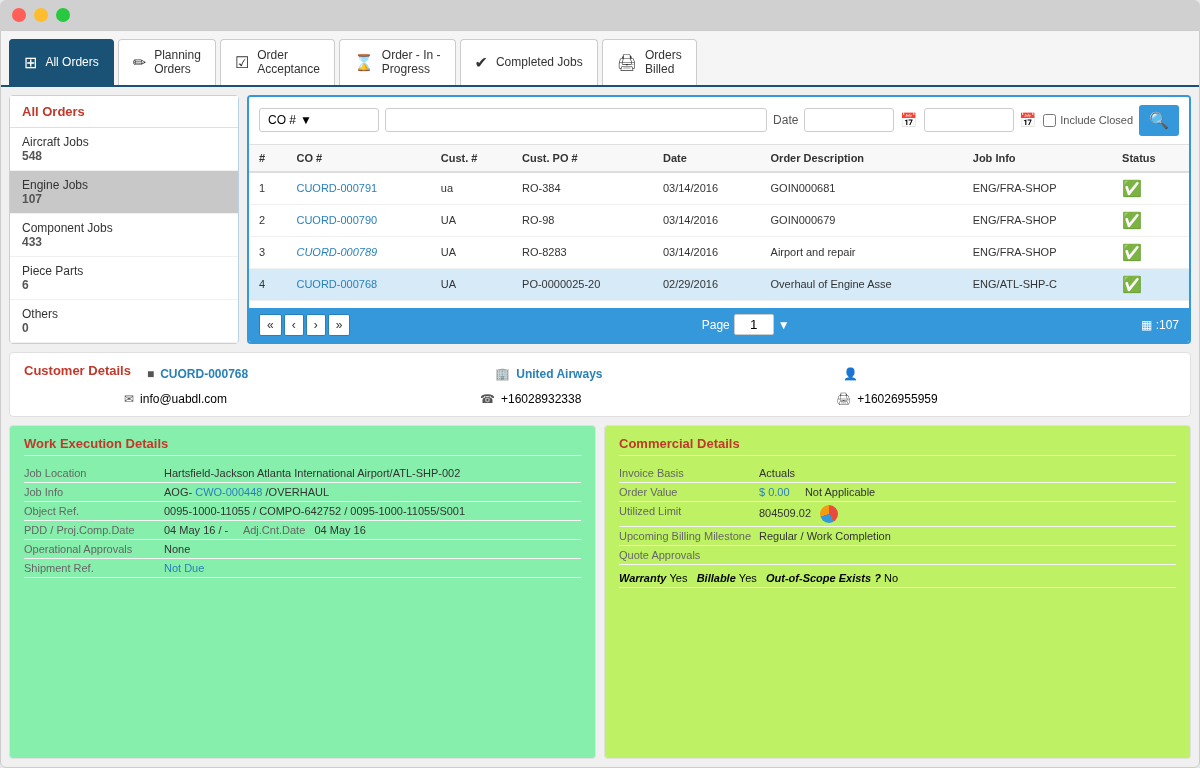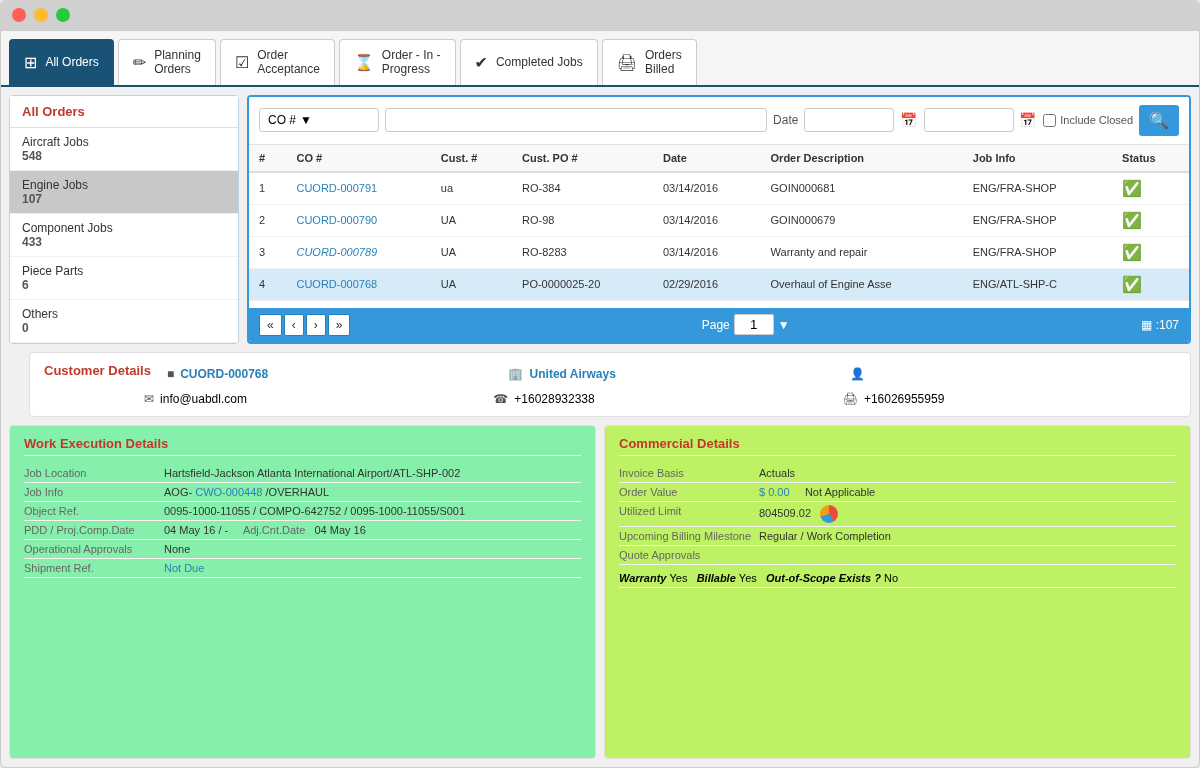--- a/index.html
+++ b/index.html
@@ -59,21 +59,21 @@
     
     .pagination { background: #3498db; display: flex; align-items: center; justify-content: space-between; padding: 6px 10px; }
     .pag-btns { display: flex; gap: 2px; }
     .pag-btn { background: #fff; border: 1px solid #2980b9; padding: 3px 7px; cursor: pointer; font-size: 12px; border-radius: 2px; color: #333; }
     .pag-btn:disabled { opacity: 0.5; }
     .pag-label { color: #fff; font-size: 12px; display: flex; align-items: center; gap: 4px; }
     .pag-input { width: 40px; padding: 2px 4px; border: 1px solid #ccc; border-radius: 2px; text-align: center; }
     .pag-count { color: #fff; font-size: 12px; }
 
     
-    .customer-details { background: #fff; border: 1px solid #e0e0e0; border-radius: 4px; padding: 10px 14px; margin-left: 20px; }
+    .customer-details { background: #fff; border: 1px solid #e0e0e0; border-radius: 4px; padding: 10px 14px; }
     .cd-header { font-weight: bold; color: #c0392b; font-size: 13px; margin-bottom: 8px; }
     .cd-link { color: #2980b9; text-decoration: none; font-weight: bold; }
 
     
     .lower-details { display: flex; gap: 8px; flex: 1; }
     .work-exec { background: #86efac; border: 1px solid #e0e0e0; border-radius: 4px; padding: 10px 14px; flex: 1; }
     .commercial { background: #bef264; border: 1px solid #e0e0e0; border-radius: 4px; padding: 10px 14px; flex: 1; }
     .section-header { font-weight: bold; color: #c0392b; font-size: 13px; margin-bottom: 8px; border-bottom: 1px solid #eee; padding-bottom: 4px; }
     .detail-row { display: flex; padding: 3px 0; font-size: 11px; border-bottom: 1px solid #f5f5f5; }
     .detail-label { color: #666; width: 140px; flex-shrink: 0; }
@@ -203,21 +203,21 @@
     <td>GOIN000679</td>
     <td>ENG/FRA-SHOP</td>
     <td><span class="status-ok">✅</span></td>
   </tr>
                 <tr>
     <td>3</td>
     <td><a href="#" style="color:#2980b9;text-decoration:none;font-style:italic;">CUORD-000789</a></td>
     <td>UA</td>
     <td>RO-8283</td>
     <td>03/14/2016</td>
-    <td>Warranty and repair</td>
+    <td>Airport and repair</td>
     <td>ENG/FRA-SHOP</td>
     <td><span class="status-ok">✅</span></td>
   </tr>
                 <tr class="selected">
     <td>4</td>
     <td><a href="#" style="color:#2980b9;text-decoration:none;">CUORD-000768</a></td>
     <td>UA</td>
     <td>PO-0000025-20</td>
     <td>02/29/2016</td>
     <td>Overhaul of Engine Asse</td>

